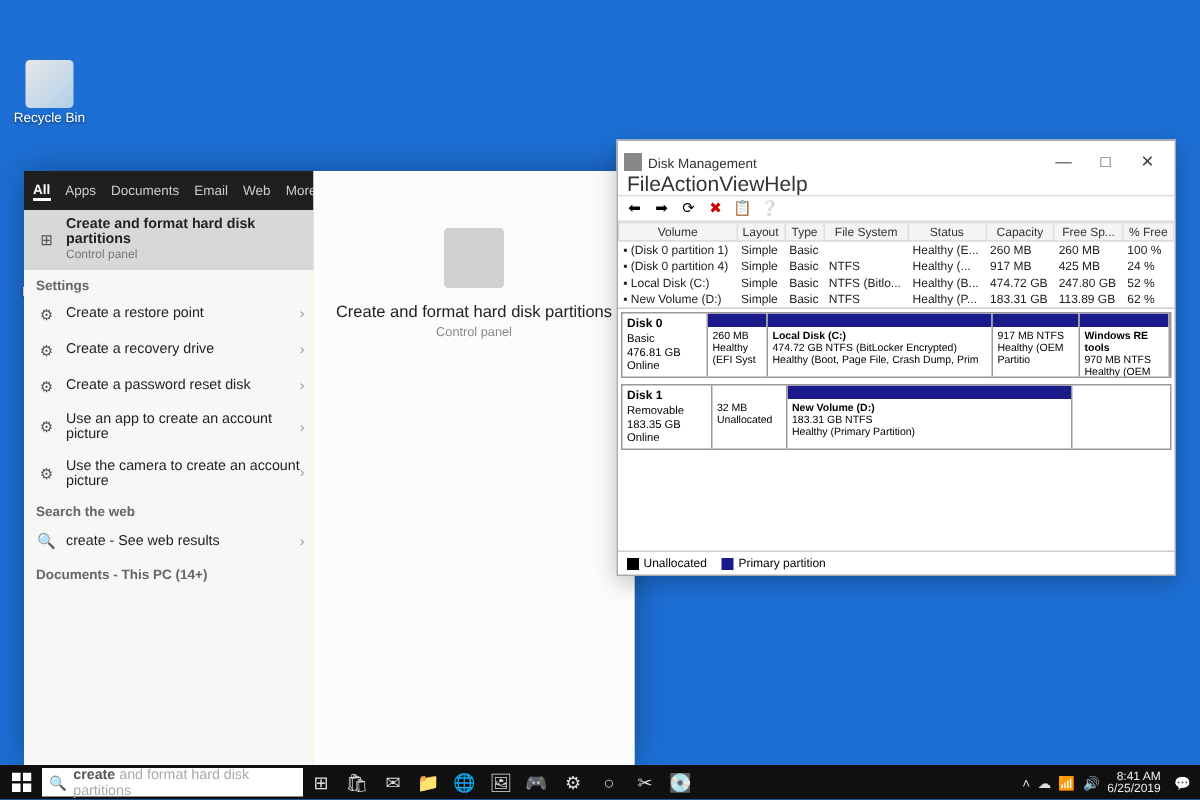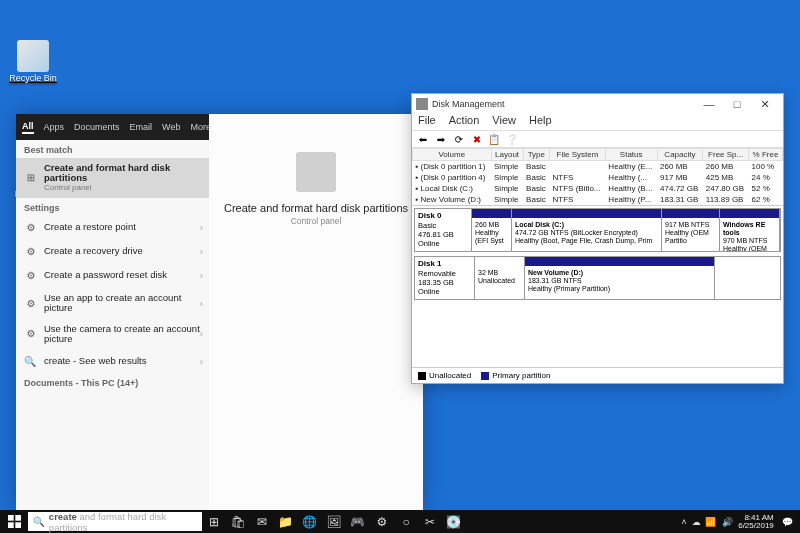--- a/index.html
+++ b/index.html
@@ -26,25 +26,25 @@
 .sp-item .txt{flex:1;line-height:1.1}
 .sp-item .sub{font-size:8px;color:#777;display:block}
 .sp-right{flex:1;background:#fcfcfc;padding:18px 10px;text-align:center}
 .sp-right .big-ico{width:40px;height:40px;margin:20px auto 10px;background:#d0d0d0;border-radius:3px;position:relative}
 .sp-right h4{font-size:11px;font-weight:400;color:#222;margin-bottom:2px}
 .sp-right .cp{font-size:8.5px;color:#888}
 .sp-right .open{text-align:left;padding:8px 6px;margin-top:14px;font-size:9.5px;border-top:1px solid #e5e5e5;cursor:pointer}
 .sp-right .open::before{content:"↗ ";color:#666}
 
 .dm-window{position:absolute;left:411px;top:93px;width:373px;height:291px;background:#fff;border:1px solid #aaa;box-shadow:0 4px 15px rgba(0,0,0,.25);display:flex;flex-direction:column;font-size:8.5px}
-.dm-title{height:20px;display:flex;align-items:center;padding:0 4px}
+.dm-title{height:20px;display:flex;align-items:flex-end;padding:0 4px}
 .dm-title .ico{width:12px;height:12px;background:#888;margin-right:4px}
 .dm-title .t{flex:1;font-size:9px;color:#333}
 .dm-title .wbtn{width:28px;text-align:center;font-size:11px;color:#444;cursor:pointer}
-.dm-menu{height:16px;padding:0 6px;display:flex;gap:13px;font-size:11px;color:#333}
+.dm-menu{height:16px;padding:0 6px;display:flex;gap:0;font-size:14px;color:#333}
 .dm-tb{height:18px;border-top:1px solid #ddd;border-bottom:1px solid #ddd;display:flex;align-items:center;padding:0 4px;gap:4px}
 .dm-tb span{width:14px;height:14px;display:inline-flex;align-items:center;justify-content:center;font-size:10px}
 .dm-grid{border-bottom:1px solid #ccc}
 .dm-grid table{width:100%;border-collapse:collapse;font-size:8px}
 .dm-grid th{text-align:center;font-weight:400;background:#f4f4f4;border:1px solid #ddd;padding:1px 3px;color:#333}
 .dm-grid td{padding:1px 3px;color:#222;white-space:nowrap;overflow:hidden}
 .dm-disks{flex:1;overflow:auto;padding:2px}
 .disk-row{border:1px solid #999;margin-bottom:4px;display:flex;height:44px}
 .disk-label{width:60px;border-right:1px solid #999;padding:2px 3px;font-size:7.5px;line-height:1.2}
 .disk-label b{font-size:8px}
@@ -63,21 +63,21 @@
 .tb-icons{display:flex;align-items:center;height:23px}
 .tb-icons .ti{width:24px;height:23px;display:flex;align-items:center;justify-content:center;color:#ddd;font-size:12px;cursor:pointer}
 .tb-spacer{flex:1}
 .tb-tray{display:flex;align-items:center;gap:5px;padding:0 6px;color:#ddd;font-size:9px}
 .tb-time{text-align:right;font-size:8px;line-height:1;padding-right:4px;color:#eee}
 </style>
 </head>
 <body>
 
 <div id="desk">
-    <div class="desktop-icon" style="left: 8px; top: 40px; text-decoration: underline;">
+    <div class="desktop-icon" style="left: 8px; top: 40px;">
       <div class="ico recycle"></div>
       <div class="lbl">Recycle Bin</div>
     </div>
     <div class="desktop-icon" style="left: 8px; top: 98px; margin-top: 44px;">
       <div class="ico chrome"></div>
       <div class="lbl">Google Chrome</div>
     </div>
     <div class="desktop-icon" style="left: 8px; top: 156px;">
       <div class="ico edge"></div>
       <div class="lbl">Microsoft Edge</div>
@@ -98,21 +98,20 @@
       <span class="active">All</span>
       <span>Apps</span>
       <span>Documents</span>
       <span>Email</span>
       <span>Web</span>
       <span>More</span>
       <span class="spacer"></span>
       <span class="fb">Feedback</span>
       <span class="fb">⋯</span>
     </div>
-    <div class="sp-section-h">Best match</div>
     <div class="sp-item best">
       <span class="ii">⊞</span>
       <span class="txt"><b>Create and format hard disk partitions</b><span class="sub">Control panel</span></span>
     </div>
     <div class="sp-section-h">Settings</div>
     <div id="settings-list">
         <div class="sp-item">
           <span class="ii">⚙</span>
           <span class="txt">Create a restore point</span>
           <span class="arr">›</span>
@@ -131,20 +130,21 @@
           <span class="ii">⚙</span>
           <span class="txt">Use an app to create an account picture</span>
           <span class="arr">›</span>
         </div>
         <div class="sp-item">
           <span class="ii">⚙</span>
           <span class="txt">Use the camera to create an account picture</span>
           <span class="arr">›</span>
         </div>
       </div>
+    <div class="sp-section-h">Search the web</div>
     <div class="sp-item">
       <span class="ii">🔍</span>
       <span class="txt">create - See web results</span>
         <span class="arr">›</span>
     </div>
     <div class="sp-section-h">Documents - This PC (14+)</div>
   </div>
   <div class="sp-right">
     <div class="big-ico"></div>
     <h4>Create and format hard disk partitions</h4>

